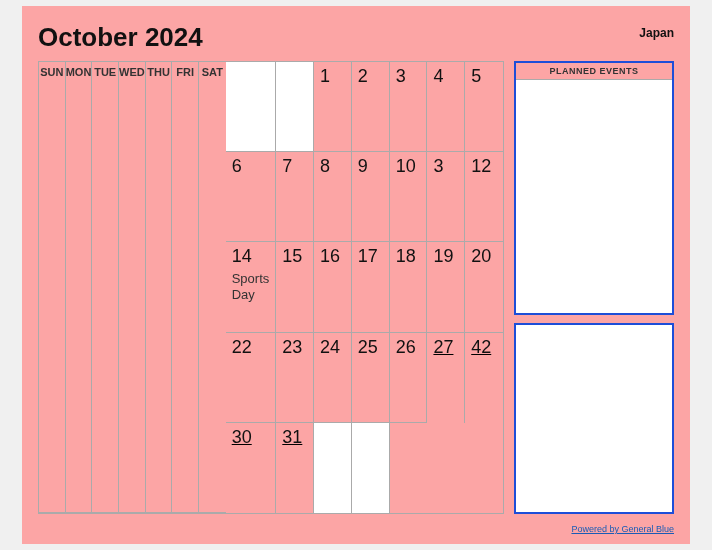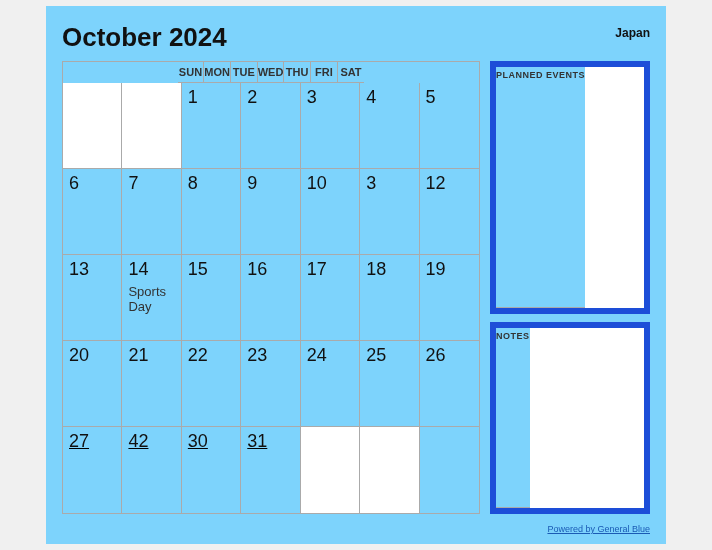--- a/index.html
+++ b/index.html
@@ -6,23 +6,23 @@
     body {
       width: 712px;
       height: 550px;
       background: #f0f0f0;
       font-family: Arial, sans-serif;
       display: flex;
       align-items: center;
       justify-content: center;
     }
     .page {
-      width: 620px;
+      width: 668px;
       height: 538px;
-      background: #7dd3fc;
+      background: #fca5a5;
       padding: 16px 16px 8px 16px;
       display: flex;
       flex-direction: column;
     }
     .header {
       display: flex;
       justify-content: space-between;
       align-items: flex-start;
       margin-bottom: 8px;
     }
@@ -39,22 +39,21 @@
     }
     .main-area {
       display: flex;
       gap: 10px;
       flex: 1;
     }
     .calendar-section {
       flex: 1;
       border: 1px solid #aaa;
       display: flex;
-      flex-direction: column;
-      align-items: center;
+      flex-direction: row;
     }
     .day-headers {
       display: grid;
       grid-template-columns: repeat(7, 1fr);
       border-bottom: 1px solid #aaa;
     }
     .day-header {
       text-align: center;
       font-size: 11px;
       font-weight: bold;
@@ -94,22 +93,23 @@
       line-height: 1.2;
       margin-top: 1px;
     }
     .right-panel {
       width: 160px;
       display: flex;
       flex-direction: column;
       gap: 8px;
     }
     .panel-box {
-      border: 6px solid #1d4ed8;
-      display: flex;
+      border: 2px solid #1d4ed8;
+      display: flex;
+      flex-direction: column;
     }
     .panel-box-planned {
       flex: 2;
     }
     .panel-box-notes {
       flex: 1.5;
     }
     .panel-header {
       text-align: center;
       font-size: 9px;
@@ -185,46 +185,40 @@
           <div class="day-cell">
             <div class="day-num">10</div>
           </div>
           <div class="day-cell">
             <div class="day-num">3</div>
           </div>
           <div class="day-cell">
             <div class="day-num">12</div>
           </div>
           <div class="day-cell">
-            <div class="day-num">13</div>
-          </div>
-          <div class="day-cell">
             <div class="day-num">14</div>
             <div class="event-label">Sports Day</div>
           </div>
           <div class="day-cell">
             <div class="day-num">15</div>
           </div>
           <div class="day-cell">
             <div class="day-num">16</div>
           </div>
           <div class="day-cell">
             <div class="day-num">17</div>
           </div>
           <div class="day-cell">
             <div class="day-num">18</div>
           </div>
           <div class="day-cell">
             <div class="day-num">19</div>
           </div>
           <div class="day-cell">
             <div class="day-num">20</div>
-          </div>
-          <div class="day-cell">
-            <div class="day-num">21</div>
           </div>
           <div class="day-cell">
             <div class="day-num">22</div>
           </div>
           <div class="day-cell">
             <div class="day-num">23</div>
           </div>
           <div class="day-cell">
             <div class="day-num">24</div>
           </div>
@@ -249,21 +243,20 @@
           <div class="day-cell empty last-row"></div>
           <div class="day-cell empty last-row"></div>
         </div>
     </div>
     <div class="right-panel">
       <div class="panel-box panel-box-planned">
         <div class="panel-header">PLANNED EVENTS</div>
         <div class="panel-content"></div>
       </div>
       <div class="panel-box panel-box-notes">
-        <div class="panel-header">NOTES</div>
         <div class="panel-content"></div>
       </div>
     </div>
   </div>
   <div class="footer">
     <a href="#">Powered by General Blue</a>
   </div>
 </div>
 
 </body></html>

